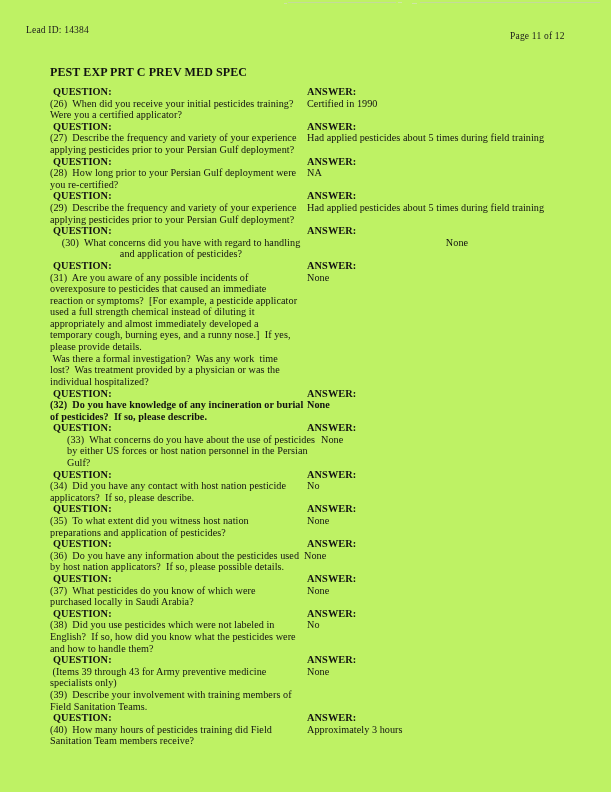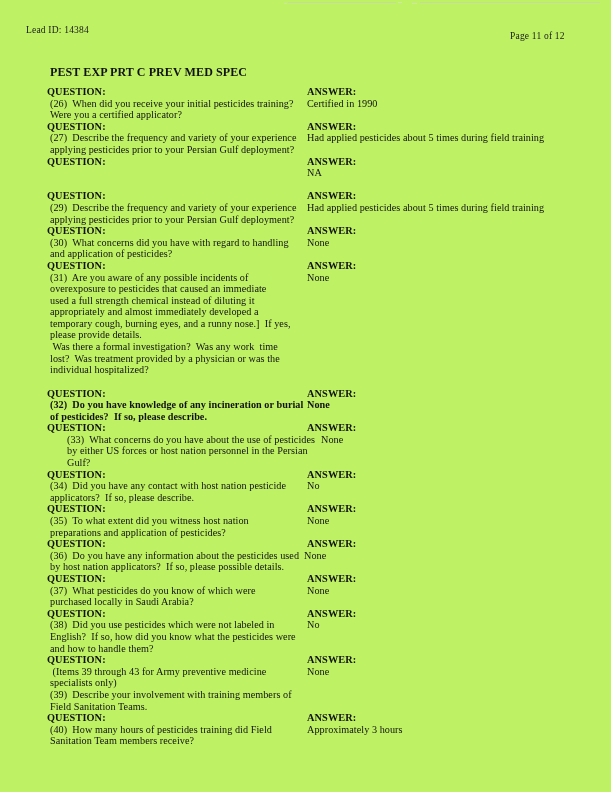--- a/index.html
+++ b/index.html
@@ -66,21 +66,21 @@
     height: 11.6px;
   }
   .lbl {
     position: absolute;
     font-size: 10.3px;
     font-weight: bold;
     letter-spacing: .1px;
     white-space: nowrap;
     top: 0;
   }
-  .lbl.q { left: 47px; }
+  .lbl.q { left: 53px; }
   .lbl.a { left: 307px; }
 
   .body-row {
     position: relative;
   }
   .qtext {
     position: absolute;
     left: 50px;
     top: 0;
     width: 262px;
@@ -144,20 +144,24 @@
           </div>
           <div class="atext">Had applied pesticides about 5 times during field training</div>
         </div>
       </div>
       <div class="qa-block">
         <div class="label-row">
           <span class="lbl q">QUESTION:</span>
           <span class="lbl a">ANSWER:</span>
         </div>
         <div class="body-row" style="height: 23.2px;">
+          <div class="qtext">
+            <span class="ln">(28)  How long prior to your Persian Gulf deployment were</span>
+            <span class="ln">you re-certified?</span>
+          </div>
           <div class="atext">NA</div>
         </div>
       </div>
       <div class="qa-block">
         <div class="label-row">
           <span class="lbl q">QUESTION:</span>
           <span class="lbl a">ANSWER:</span>
         </div>
         <div class="body-row" style="height: 23.2px;">
           <div class="qtext">
@@ -165,37 +169,38 @@
             <span class="ln">applying pesticides prior to your Persian Gulf deployment?</span>
           </div>
           <div class="atext">Had applied pesticides about 5 times during field training</div>
         </div>
       </div>
       <div class="qa-block">
         <div class="label-row">
           <span class="lbl q">QUESTION:</span>
           <span class="lbl a">ANSWER:</span>
         </div>
-        <div class="body-row" style="height: 23.2px;">
+        <div class="body-row" style="height: 23.2px; text-align: center;">
           <div class="qtext">
             <span class="ln">(30)  What concerns did you have with regard to handling</span>
             <span class="ln">and application of pesticides?</span>
           </div>
           <div class="atext">None</div>
         </div>
       </div>
       <div class="qa-block">
         <div class="label-row">
           <span class="lbl q">QUESTION:</span>
           <span class="lbl a">ANSWER:</span>
         </div>
         <div class="body-row" style="height: 116px;">
           <div class="qtext">
             <span class="ln">(31)  Are you aware of any possible incidents of</span>
             <span class="ln">overexposure to pesticides that caused an immediate</span>
+            <span class="ln">reaction or symptoms?  [For example, a pesticide applicator</span>
             <span class="ln">used a full strength chemical instead of diluting it</span>
             <span class="ln">appropriately and almost immediately developed a</span>
             <span class="ln">temporary cough, burning eyes, and a runny nose.]  If yes,</span>
             <span class="ln">please provide details.</span>
             <span class="ln"> Was there a formal investigation?  Was any work  time</span>
             <span class="ln">lost?  Was treatment provided by a physician or was the</span>
             <span class="ln">individual hospitalized?</span>
           </div>
           <div class="atext">None</div>
         </div>

